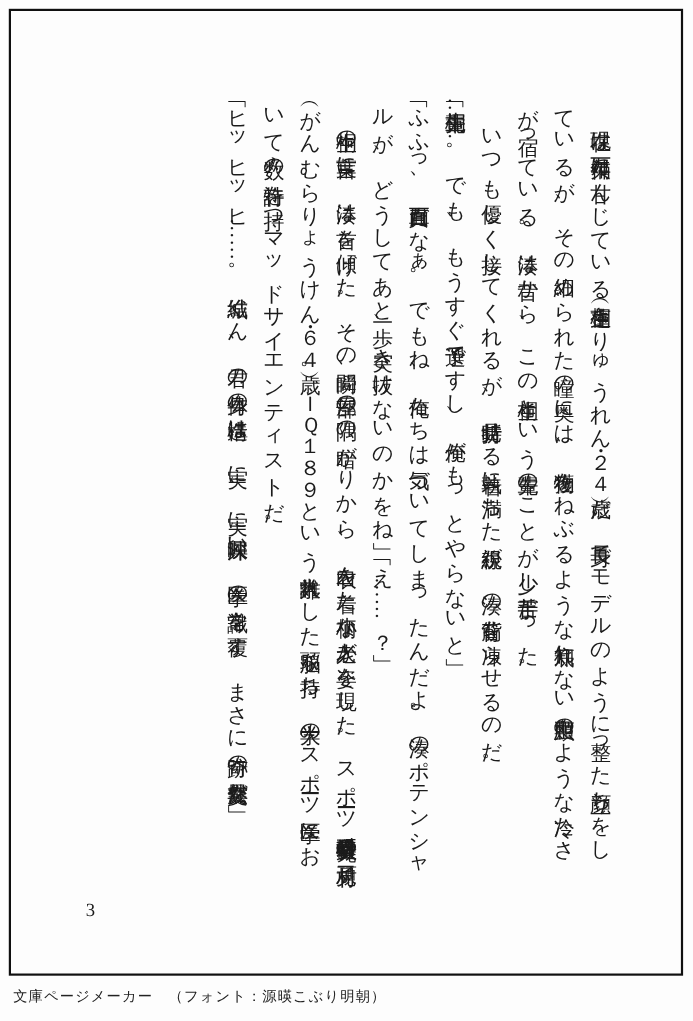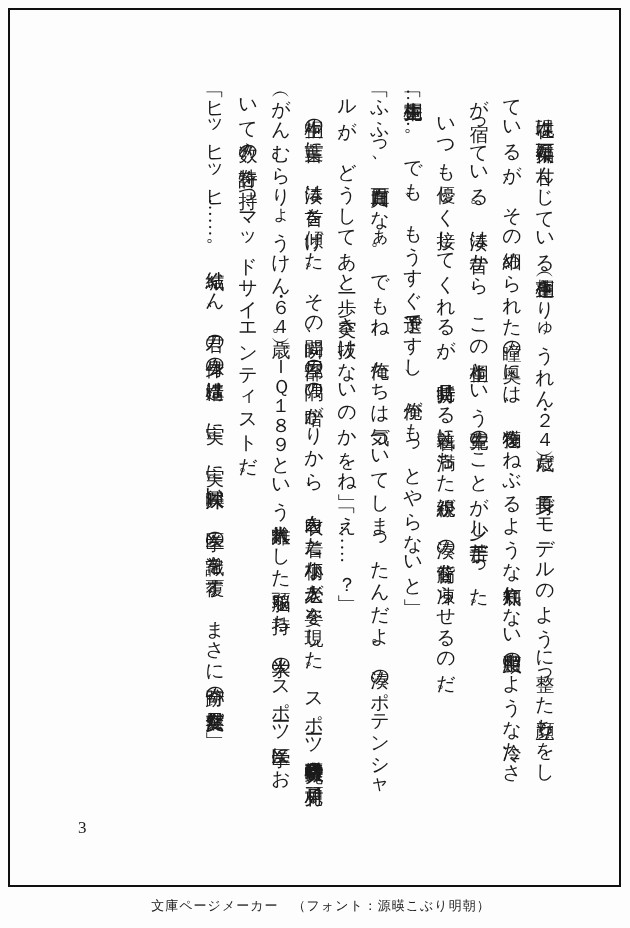--- a/index.html
+++ b/index.html
@@ -41,21 +41,21 @@
     left: 78px;
     top: 818px;
     font-size: 17px;
     color: #1b1b1b;
   }
   .footer {
     position: absolute;
     left: 12px;
     right: 0;
     top: 897px;
-    text-align: center;
+    text-align: left;
     font-size: 13px;
     letter-spacing: 1px;
     color: #222222;
   }
 </style>
 </head>
 <body>
 
 <div class="page-frame"></div>
 

